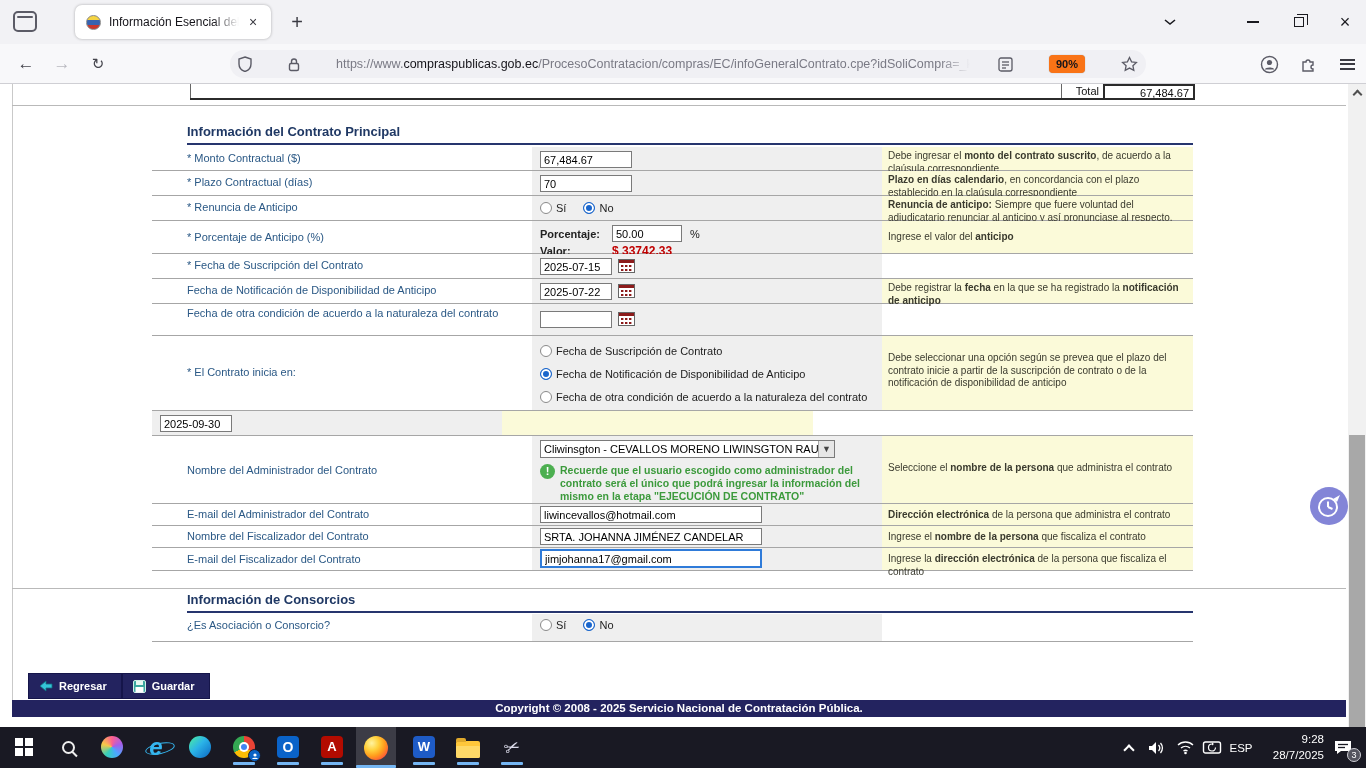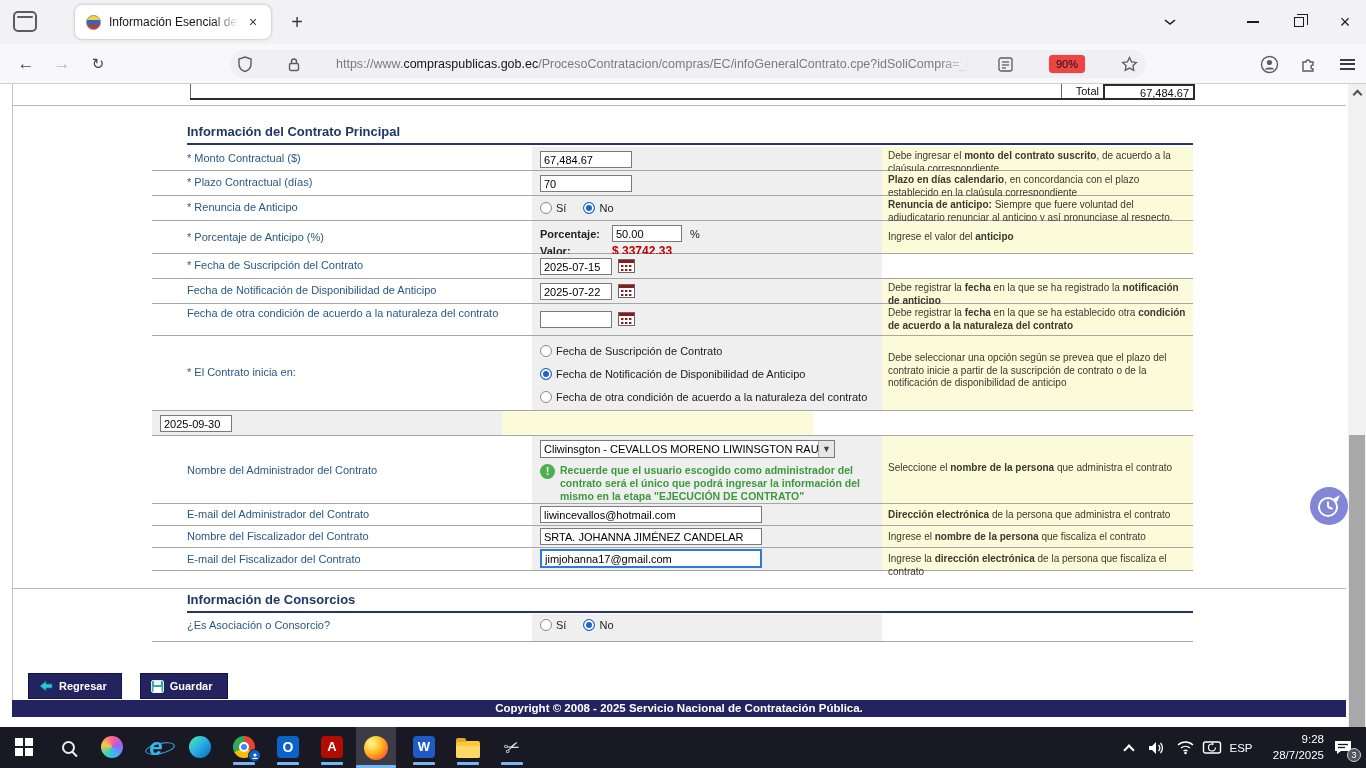--- a/index.html
+++ b/index.html
@@ -37,22 +37,22 @@
             line-height:26px; color:#45454d; }
   .nb-back { left:12px; } .nb-fwd { left:48px; color:#b8b8bf; } .nb-reload { left:84px; font-size:15px; }
   .urlbar { position:absolute; left:230px; top:6px; width:916px; height:28px; background:#f0f0f4;
             border-radius:14px; display:flex; align-items:center; padding:0 8px;gap:28px; }
   .urlbar svg { flex:none; }
   .url-text { flex:1; font-size:12.5px; white-space:nowrap; overflow:hidden; margin-left:8px; position:relative; }
   .url-text .scheme, .url-text .path { color:#7a7a85; }
   .url-text .host { color:#15141a; }
   .url-text .fade { position:absolute; right:0; top:0; bottom:0; width:30px;
                     background:linear-gradient(to right, rgba(240,240,244,0), #f0f0f4); }
-  .zoom-pill { background:#ef4444; border-radius:4px; font-size:11px; color:#15141a; padding:3px 7px;
-               margin:17px 8px; box-shadow:0 0 1px rgba(0,0,0,.4); }
+  .zoom-pill { background:#f97316; border-radius:4px; font-size:11px; color:#15141a; padding:3px 7px;
+               margin:17px 8px; box-shadow:0 0 1px rgba(0,0,0,.4);font-weight:bold; }
   .nav-right { position:absolute; top:7px; width:30px; height:26px; display:flex; align-items:center; justify-content:center; }
   .nr-account { left:1254px; } .nr-puzzle { left:1294px; } .nr-menu { left:1332px; }
   .hamburger { width:15px; height:11px; border-top:2px solid #3a3a42; border-bottom:2px solid #3a3a42; position:relative; }
   .hamburger::before { content:""; position:absolute; left:0; right:0; top:2.5px; height:2px; background:#3a3a42; }
 
   
   .page { position:absolute; top:84px; left:0; width:1348px; height:643px; background:#fff; font-size:11px; }
   .page-border-l { position:absolute; left:12px; top:0; bottom:10px; width:1px; background:#c9c9c9; }
   .total-row { position:absolute; left:190px; top:0; width:1005px; height:16px; display:flex;
                border-bottom:2px solid #2b2b2b; font-size:11px; color:#111; }
@@ -81,21 +81,21 @@
   .valor-val { color:#c00000; font-weight:bold; font-size:12px; }
   .selectbox { width:295px; height:18px; border:1px solid #7a7a7a; background:#fff; display:flex;
                align-items:center; font-size:11px; }
   .selectbox .sel-text { flex:1; padding:0 3px; white-space:nowrap; overflow:hidden; }
   .selectbox .sel-arrow { width:16px; height:100%; background:#e6e6e6; border-left:1px solid #aaa;
                           text-align:center; line-height:16px; font-size:9px; color:#444; }
   .green-note { display:flex; margin-top:6px; color:#3c9a3c; font-weight:bold; font-size:10.5px; line-height:1.25; width:330px; }
   .gn-icon { flex:none; width:15px; height:15px; border-radius:50%; background:#4caf50; color:#fff;
              font-weight:bold; text-align:center; line-height:15px; font-size:11px; margin-right:5px; }
   .radio-stack div { margin-bottom:11px; color:#222; }
-  .btns { position:absolute; left:28px; top:589px; display:flex; gap:18px; }
+  .btns { position:absolute; left:28px; top:589px; display:flex; }
   .navybtn { background:#23235f; color:#fff; font-weight:bold; font-size:11px; height:26px;
              display:flex; align-items:center; padding:0 14px 0 10px; gap:6px; border:1px solid #15154a; }
   .page-footer { position:absolute; left:12px; top:616px; width:1334px; height:17px; background:#23235f;
                  color:#fff; font-weight:bold; font-size:11.5px; text-align:center; line-height:17px; }
 
   
   .scrollbar { position:absolute; top:84px; right:0; width:18px; height:643px; background:#f1f1f1; }
   .sb-up { position:absolute; top:0; left:0; width:18px; height:17px; display:flex; align-items:center; justify-content:center; }
   .sb-up i { display:block; width:7px; height:7px; border-left:2px solid #505050; border-top:2px solid #505050;
              transform:rotate(45deg); margin-top:4px; }
@@ -330,21 +330,20 @@
               <g fill="#8c1a1a">
                 <rect x="3" y="6" width="2.4" height="2"></rect>
                 <rect x="7" y="6" width="2.4" height="2"></rect>
                 <rect x="11" y="6" width="2.4" height="2"></rect>
                 <rect x="3" y="10" width="2.4" height="2"></rect>
                 <rect x="7" y="10" width="2.4" height="2"></rect>
                 <rect x="11" y="10" width="2.4" height="2"></rect>
               </g>
             </svg></span>
       </div>
-      <div class="c-help"><span>Debe registrar la </span><b>fecha</b><span> en la que se ha establecido otra </span><b>condición de acuerdo a la naturaleza del contrato</b><span></span></div>
     </div>
 
     <div class="frow" style="height:75px">
       <div class="c-label" style="padding-top:30px">* El Contrato inicia en:</div>
       <div class="c-value radio-stack" style="padding-top:9px">
         <div><span class="radio"></span><span>Fecha de Suscripción de Contrato</span></div>
         <div><span class="radio on"></span><span>Fecha de Notificación de Disponibilidad de Anticipo</span></div>
         <div><span class="radio"></span><span>Fecha de otra condición de acuerdo a la naturaleza del contrato</span></div>
       </div>
       <div class="c-help" style="padding-top:16px"><span>Debe seleccionar una opción según se prevea que el plazo del contrato inicie a partir de la suscripción de contrato o de la notificación de disponibilidad de anticipo</span></div>

